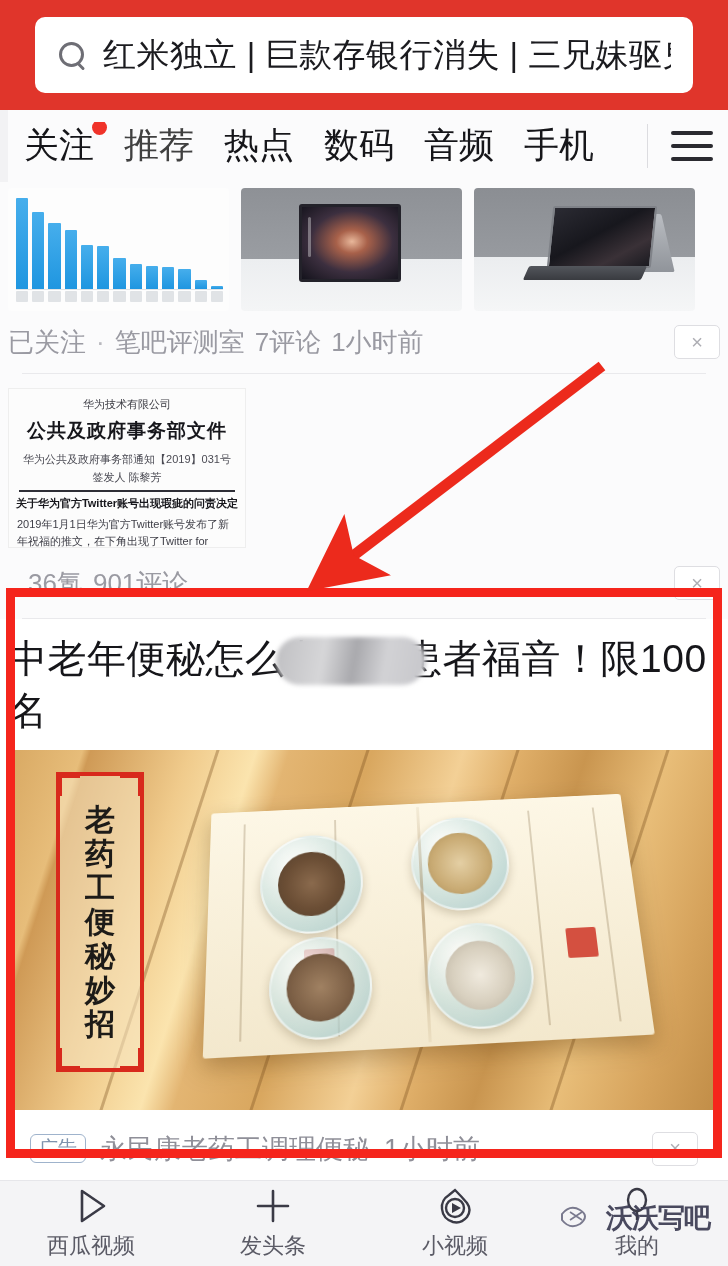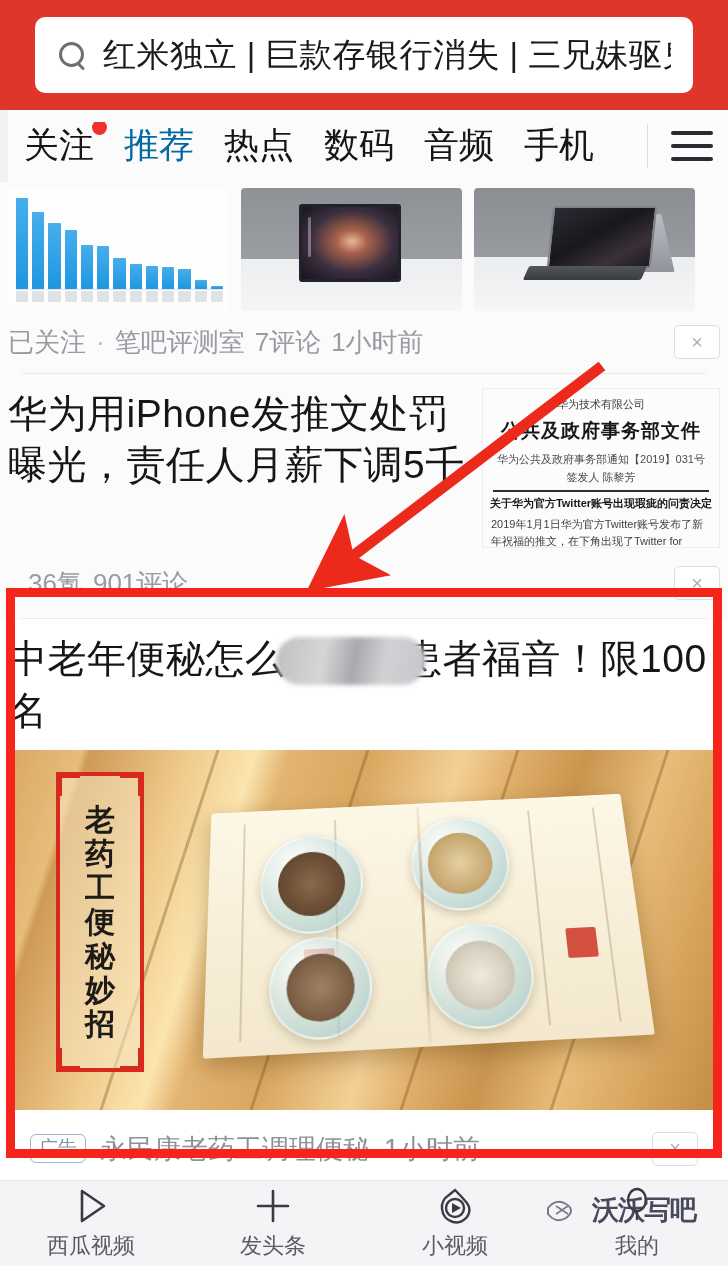--- a/index.html
+++ b/index.html
@@ -43,21 +43,21 @@
     background:#fbfbfc; display:flex; align-items:center;
   }
   .tabs {
     display:flex; align-items:center; flex:1; padding-left:16px; gap:30px;
     overflow:hidden;
   }
   .tab {
     position:relative; font-size:35px; color:#16161a; white-space:nowrap;
     padding-bottom:2px;
   }
-  .tab.active { color:#0369a1; }
+  .tab.active { color:#404040; }
   .tab .dot {
     position:absolute; right:-13px; top:-2px;
     width:15px; height:15px; border-radius:50%; background:#f0332a;
   }
   .tab-fade {
     position:absolute; right:92px; top:0; width:54px; height:72px;
     background:linear-gradient(to right,rgba(251,251,252,0) 0%,#fbfbfc 80%);
   }
   .tab-divider {
     position:absolute; right:88px; top:14px; width:1px; height:44px;
@@ -227,22 +227,22 @@
 
   
   .ann-box {
     position:absolute; left:6px; top:588px; width:716px; height:570px;
     border:9px solid #f5251c; pointer-events:none;
   }
   .ann-arrow { position:absolute; left:0; top:0; width:728px; height:1266px; pointer-events:none; }
 
   
   .watermark {
-    position:absolute; right:18px; bottom:30px; width:168px; height:52px;
-    display:flex; align-items:center; gap:6px; pointer-events:none; opacity:.92;
+    position:absolute; right:4px; bottom:30px; width:168px; height:52px;
+    display:flex; align-items:flex-end; gap:6px; pointer-events:none; opacity:.92;
   }
   .wm-logo { width:44px; height:40px; position:relative; }
   .wm-txt { font-size:27px; font-weight:bold; color:#3b3b52; letter-spacing:-1px; }
 </style>
 </head>
 <body>
 
 <div id="app">
 
   <div class="header">
@@ -340,23 +340,20 @@
         <span>7评论</span>
         <span>1小时前</span>
         <span class="close-btn">×</span>
       </div>
     </div>
 
     <div class="card-sep"></div>
 
     <div class="card">
       <div class="card2">
-        <div class="txt">
-          <div class="title">华为用iPhone发推文处罚曝光，责任人月薪下调5千</div>
-        </div>
         <div class="docthumb">
           <div class="doc-head" style="margin-top:8px">华为技术有限公司</div>
           <div class="doc-big" style="margin-top:6px">公共及政府事务部文件</div>
           <div class="doc-sm" style="margin-top:8px">华为公共及政府事务部通知【2019】031号</div>
           <div class="doc-sm" style="margin-top:3px">签发人 陈黎芳</div>
           <div class="doc-rule"></div>
           <div class="doc-sm" style="font-weight:bold;color:#17171c">关于华为官方Twitter账号出现瑕疵的问责决定</div>
           <div class="doc-body" style="margin-top:5px">2019年1月1日华为官方Twitter账号发布了新年祝福的推文，在下角出现了Twitter for iPhone的</div>
         </div>
       </div>

